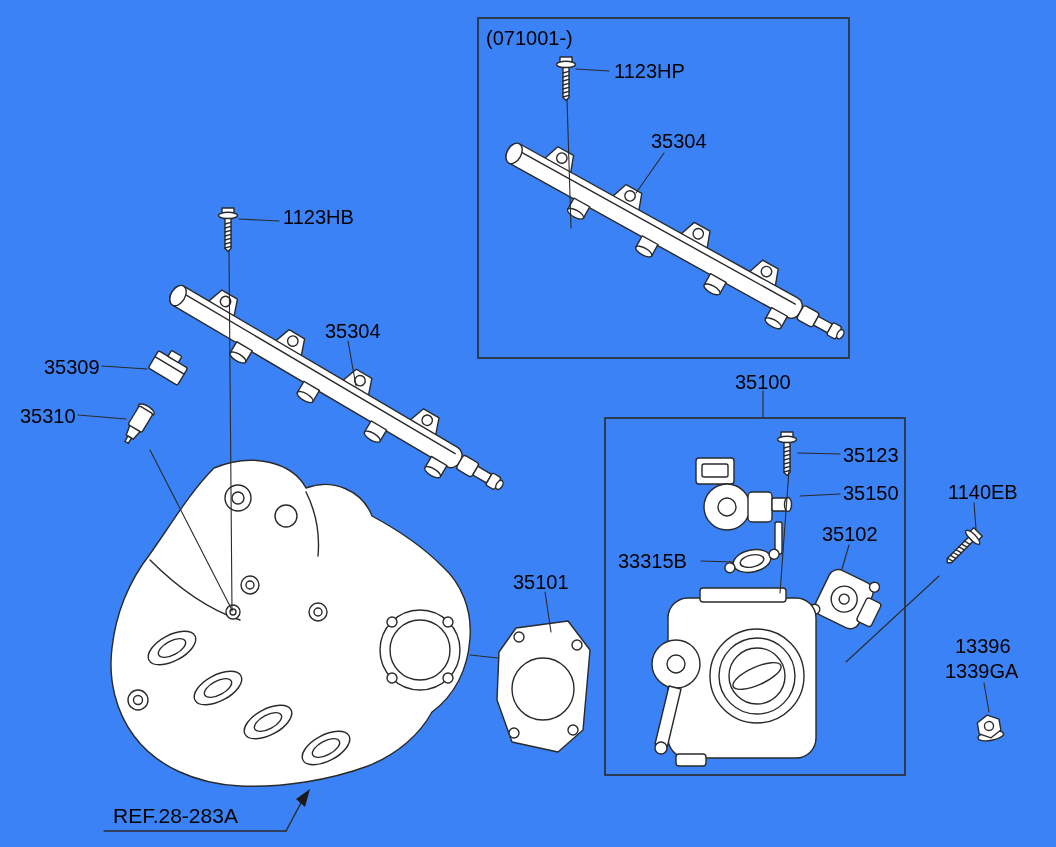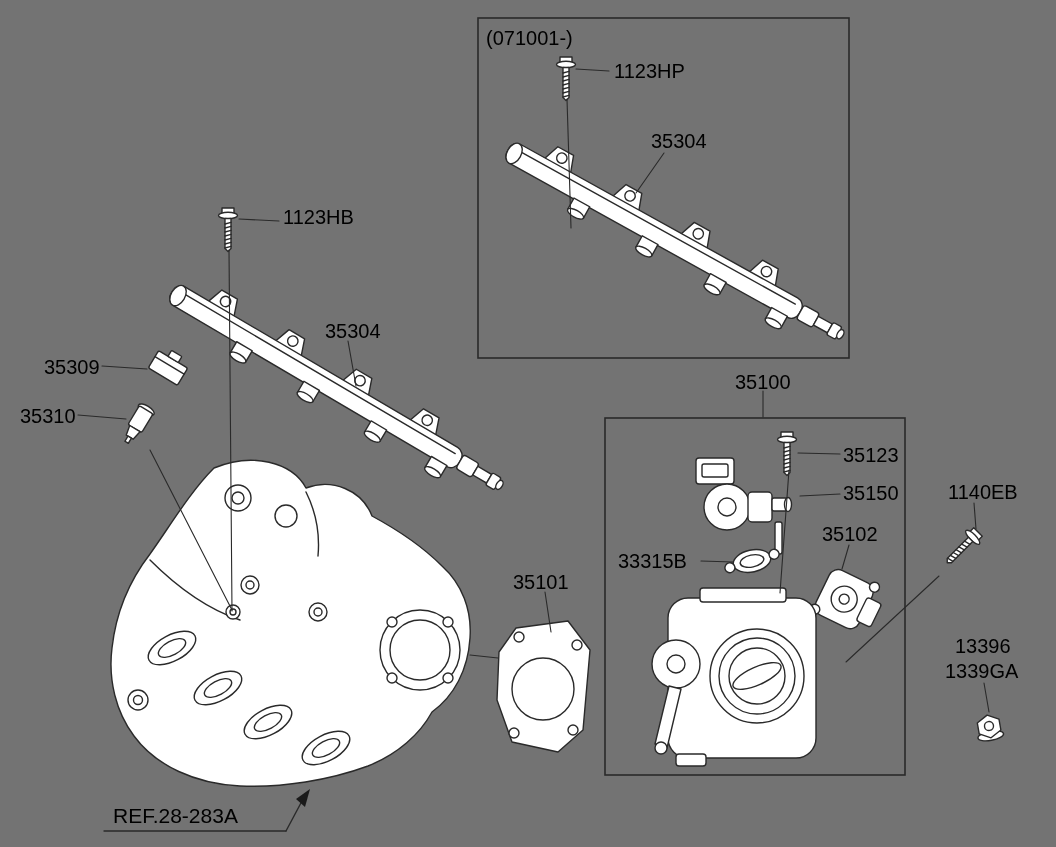--- a/index.html
+++ b/index.html
@@ -1,17 +1,17 @@
 <!DOCTYPE html>
 <html><head>
 <meta charset="utf-8">
 <style>
   html,body{margin:0;padding:0;background:#ffffff;}
   body{width:1056px;height:847px;font-family:"Liberation Sans","DejaVu Sans",sans-serif;}
-  .stage{position:relative;width:1056px;height:847px;background:#737373;overflow:hidden;}
+  .stage{position:relative;width:1056px;height:847px;background:#3b82f6;overflow:hidden;}
   svg{display:block;}
   .part{fill:#ffffff;stroke:#2a2a2a;stroke-width:1.4;stroke-linejoin:round;stroke-linecap:round;}
   .ln{stroke:#2a2a2a;stroke-width:1.1;fill:none;stroke-linecap:round;}
   .box{fill:none;stroke:#2a2a2a;stroke-width:1.6;}
   .lbl{font-family:"Liberation Sans","DejaVu Sans",sans-serif;font-size:20px;fill:#000000;}
   .ref{font-size:21px;}
   .arrowhead{fill:#1a1a1a;stroke:none;}
 </style>
 </head>
 <body>

